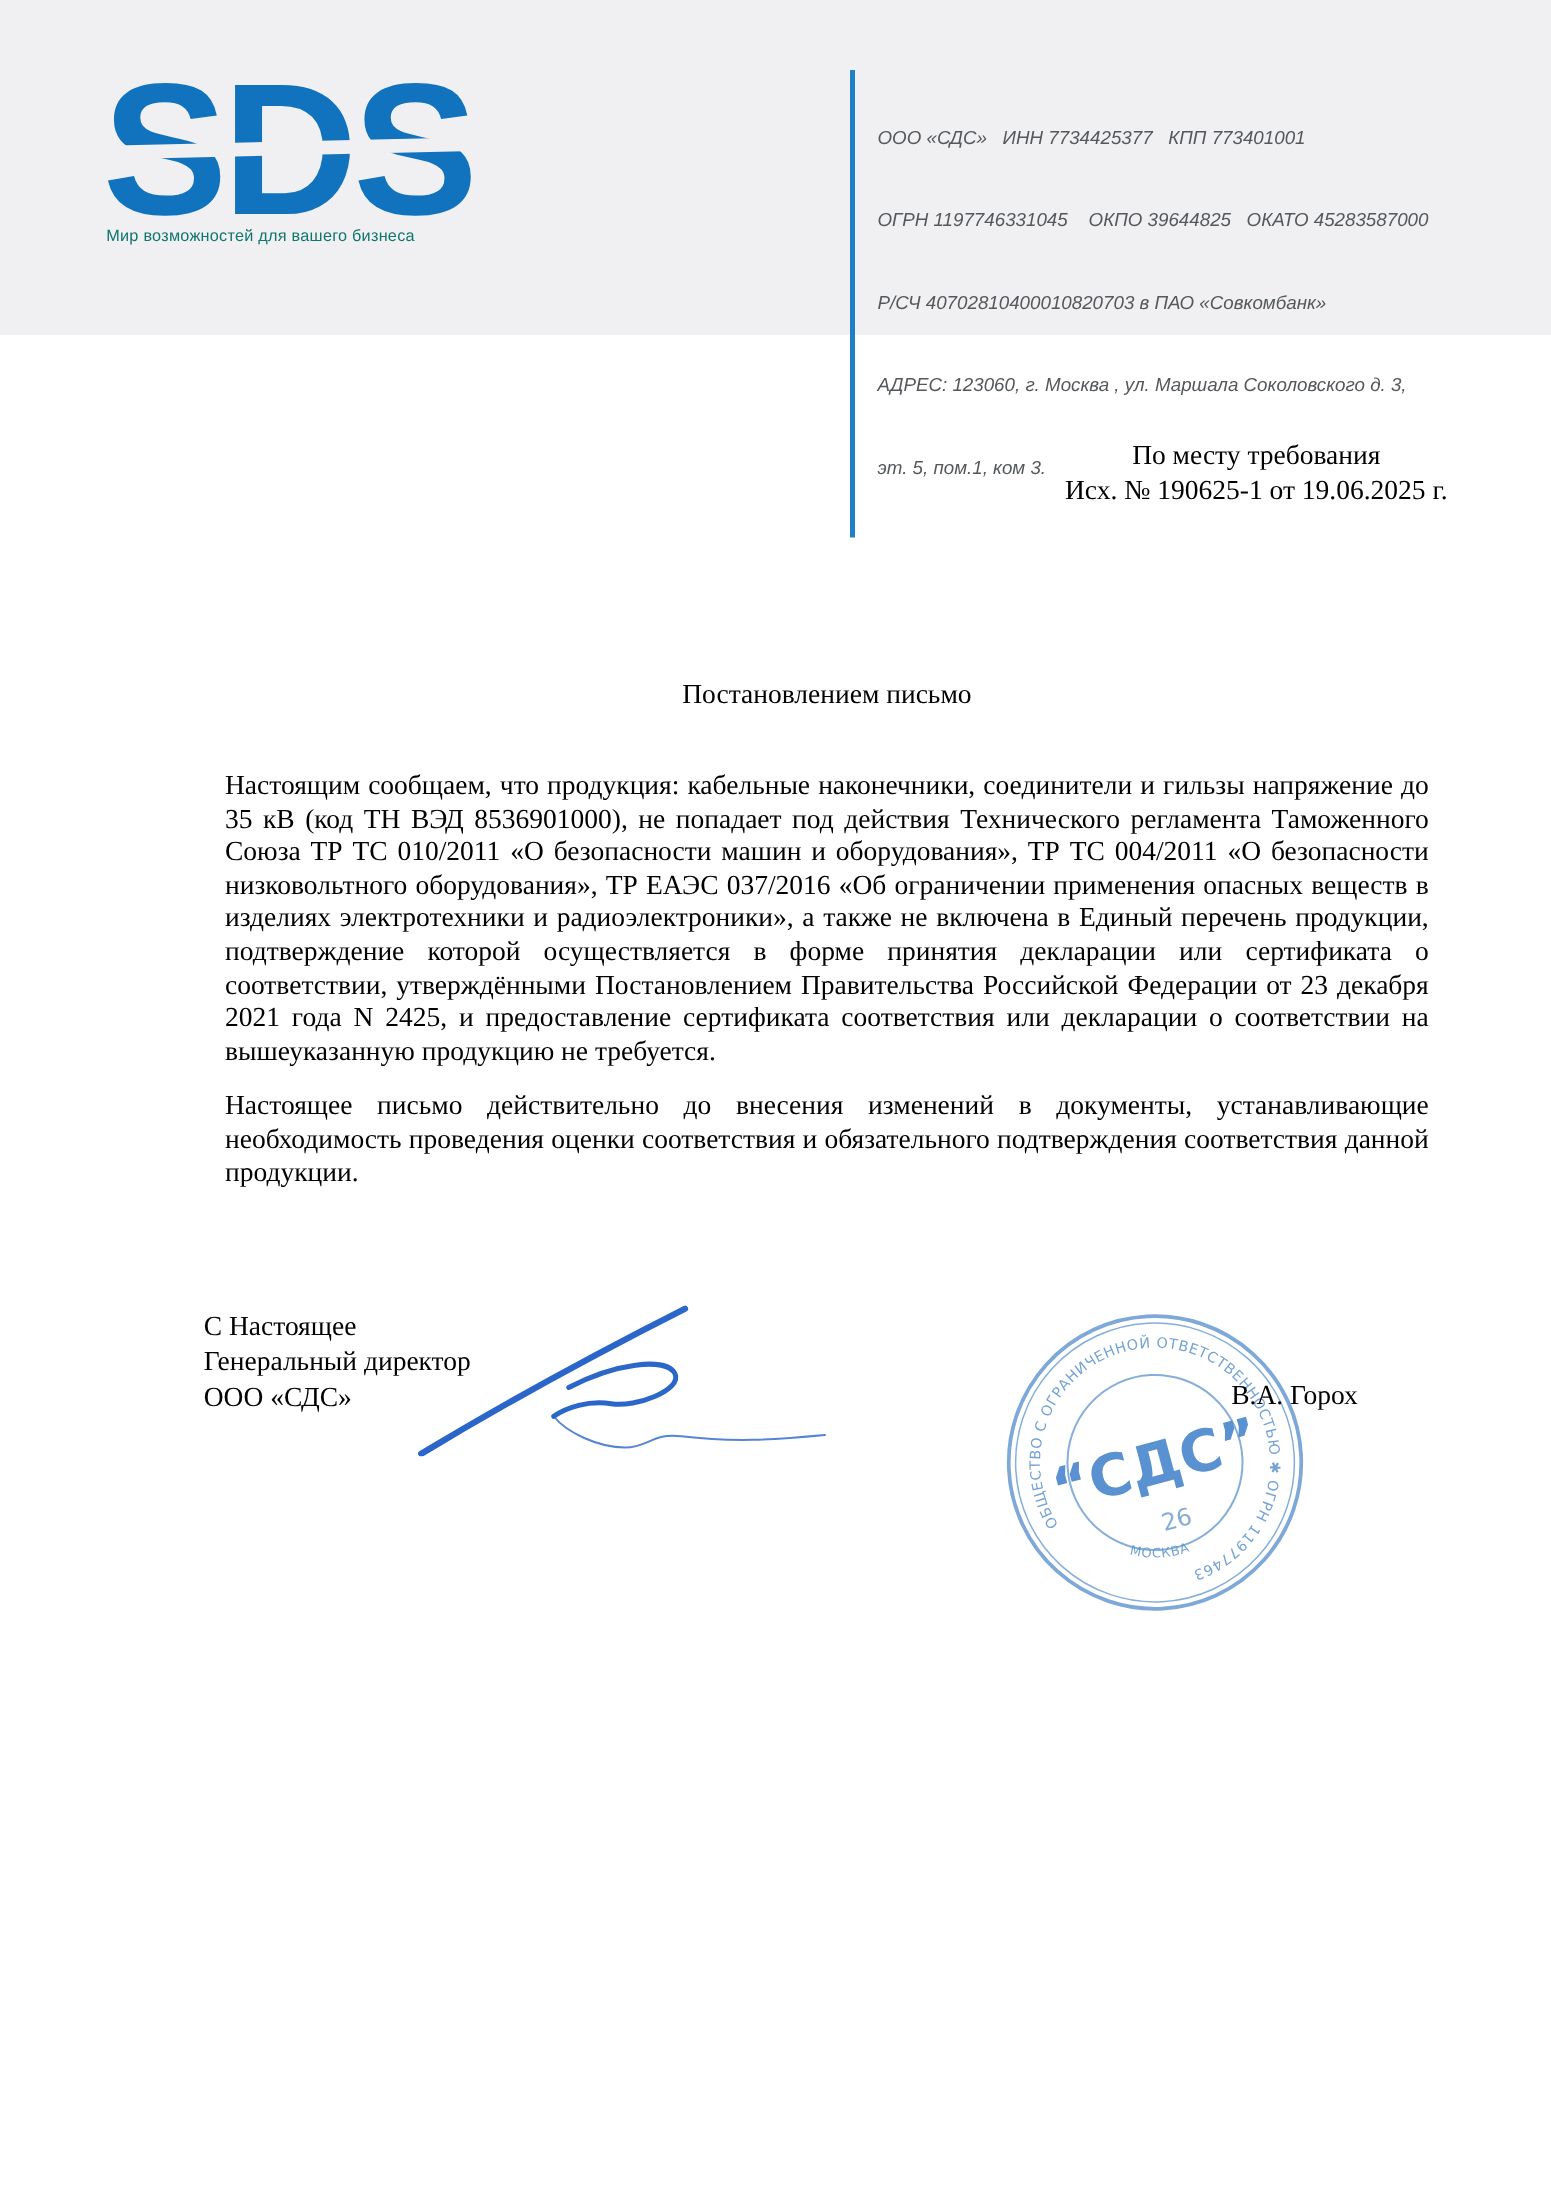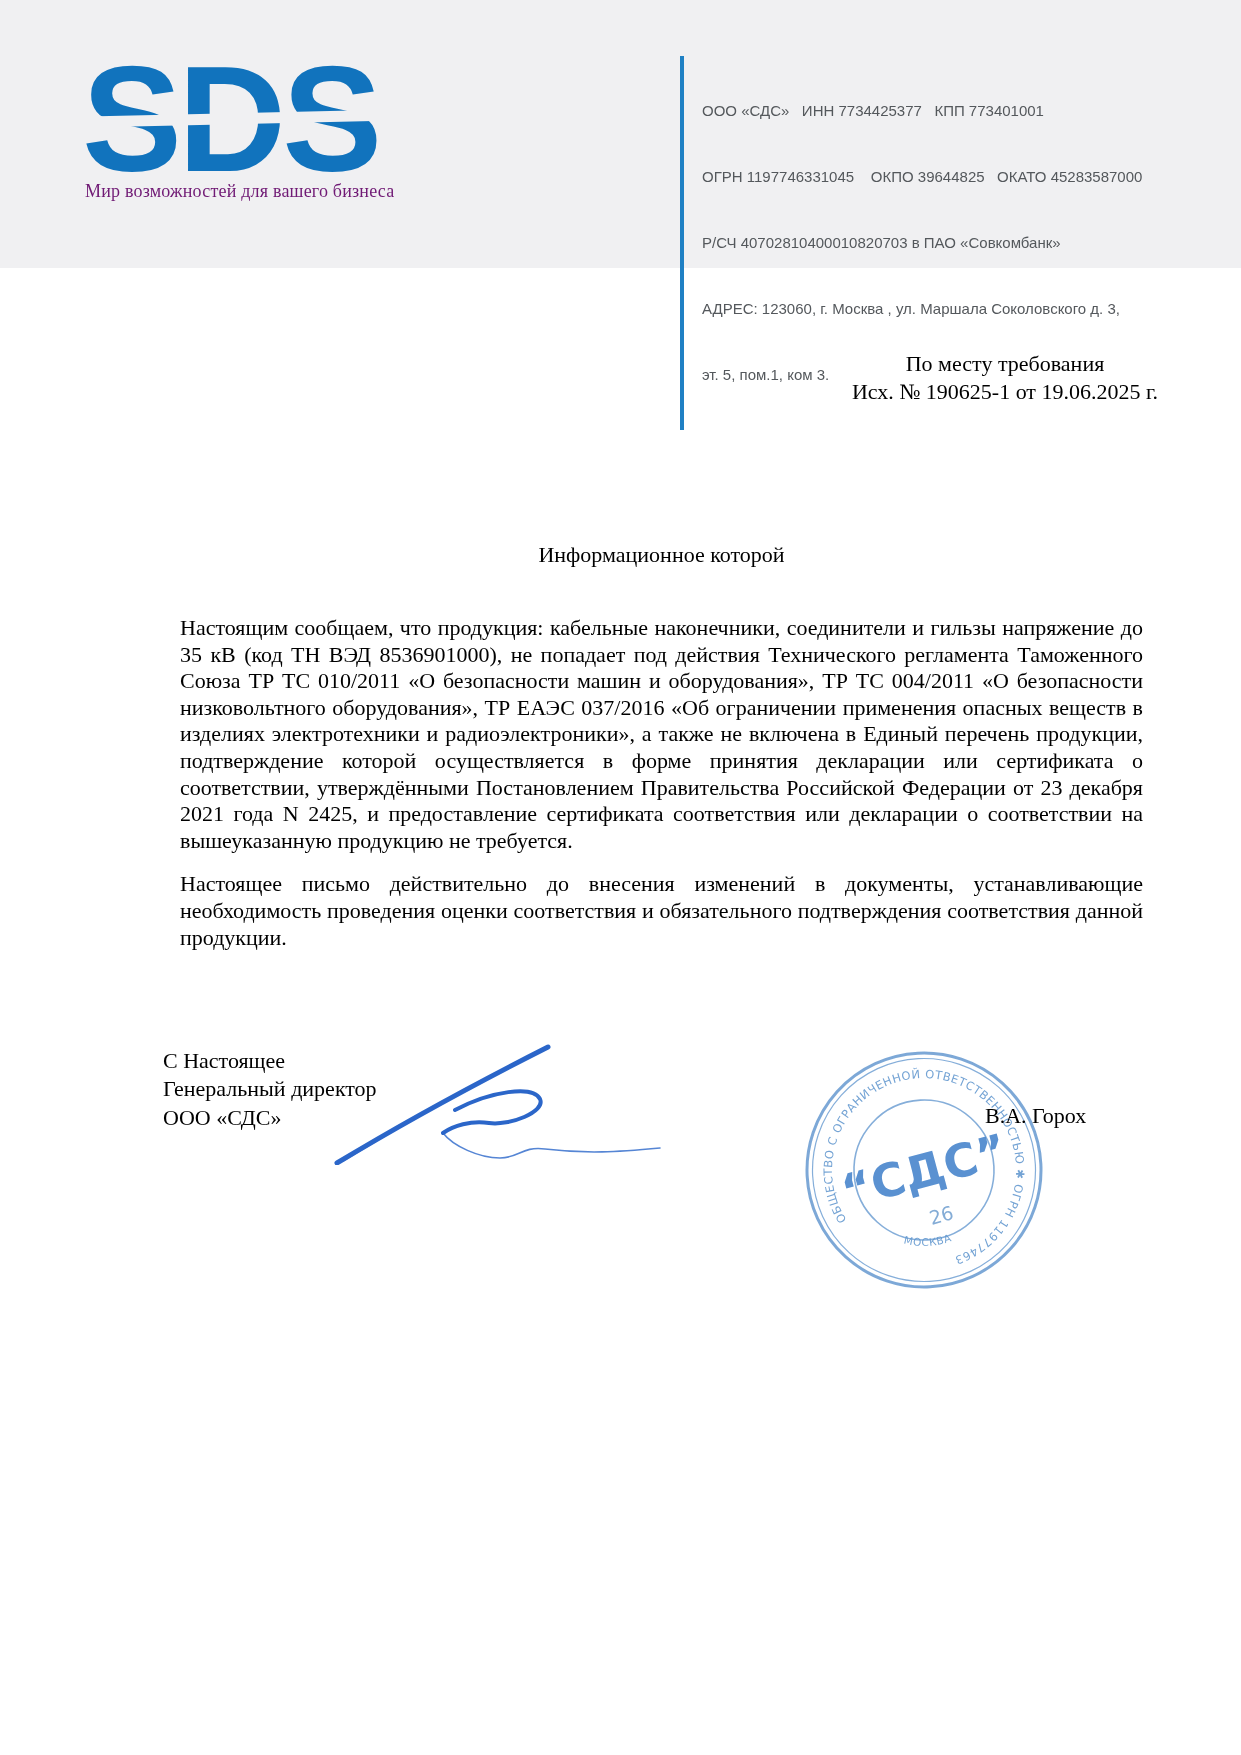--- a/index.html
+++ b/index.html
@@ -6,25 +6,25 @@
   .page{position:relative;width:1241px;height:1755px;background:#ffffff;overflow:hidden;
         font-family:"Liberation Serif", serif;color:#000;}
 
   
   .header-band{position:absolute;left:0;top:0;width:1241px;height:268px;background:#f0f0f2;}
   .logo-wrap{position:absolute;left:82px;top:44px;}
   .logo-text{font-family:"Liberation Sans", sans-serif;font-weight:900;font-size:150px;
              line-height:150px;color:#1173bd;letter-spacing:-4px;position:relative;}
   .logo-slash{position:absolute;left:-6px;top:69px;width:330px;height:11px;background:#f0f0f2;
               transform:rotate(-1.3deg);}
-  .logo-tagline{position:absolute;left:85px;top:181px;font-family:Liberation Serif, serif;
-                font-size:18px;color:#701a75;letter-spacing:0.2px;}
+  .logo-tagline{position:absolute;left:85px;top:181px;font-family:Liberation Sans, sans-serif;
+                font-size:13px;color:#0f766e;letter-spacing:0.2px;}
   .requisites{position:absolute;left:680px;top:56px;border-left:4px solid #1f80c4;
               padding-left:18px;font-family:"Liberation Sans", sans-serif;font-size:15px;
-              line-height:22px;color:#54585c;white-space:pre;}
+              line-height:22px;color:#54585c;white-space:pre;font-style:italic;}
 
   
   .recipient-block{position:absolute;left:760px;top:350px;width:490px;text-align:center;
                    font-size:22px;line-height:28px;}
   .letter-title{position:absolute;left:163px;top:542px;width:997px;text-align:center;font-size:22px;}
   .letter-body{position:absolute;left:163px;top:598px;width:997px;font-size:22px;
                line-height:26.6px;text-align:justify;}
   .letter-body p{margin:17px;}
 
   
@@ -51,21 +51,21 @@
       <div>АДРЕС: 123060, г. Москва , ул. Маршала Соколовского д. 3,</div>
       <div>эт. 5, пом.1, ком 3.</div>
     </div>
   </div>
 
   <div class="recipient-block">
     <div>По месту требования</div>
     <div>Исх. № 190625-1 от 19.06.2025 г.</div>
   </div>
 
-  <div class="letter-title">Информационное которой</div>
+  <div class="letter-title">Постановлением письмо</div>
 
   <div class="letter-body">
     <p>Настоящим сообщаем, что продукция: кабельные наконечники, соединители и гильзы напряжение до 35 кВ (код ТН ВЭД 8536901000), не попадает под действия Технического регламента Таможенного Союза ТР ТС 010/2011 «О безопасности машин и оборудования», ТР ТС 004/2011 «О безопасности низковольтного оборудования», ТР ЕАЭС 037/2016 «Об ограничении применения опасных веществ в изделиях электротехники и радиоэлектроники», а также не включена в Единый перечень продукции, подтверждение которой осуществляется в форме принятия декларации или сертификата о соответствии, утверждёнными Постановлением Правительства Российской Федерации от 23 декабря 2021 года N 2425, и предоставление сертификата соответствия или декларации о соответствии на вышеуказанную продукцию не требуется.</p>
     <p>Настоящее письмо действительно до внесения изменений в документы, устанавливающие необходимость проведения оценки соответствия и обязательного подтверждения соответствия данной продукции.</p>
   </div>
 
   <div class="sig-block">
     <div>С Настоящее</div>
     <div>Генеральный директор</div>
     <div>ООО «СДС»</div>

